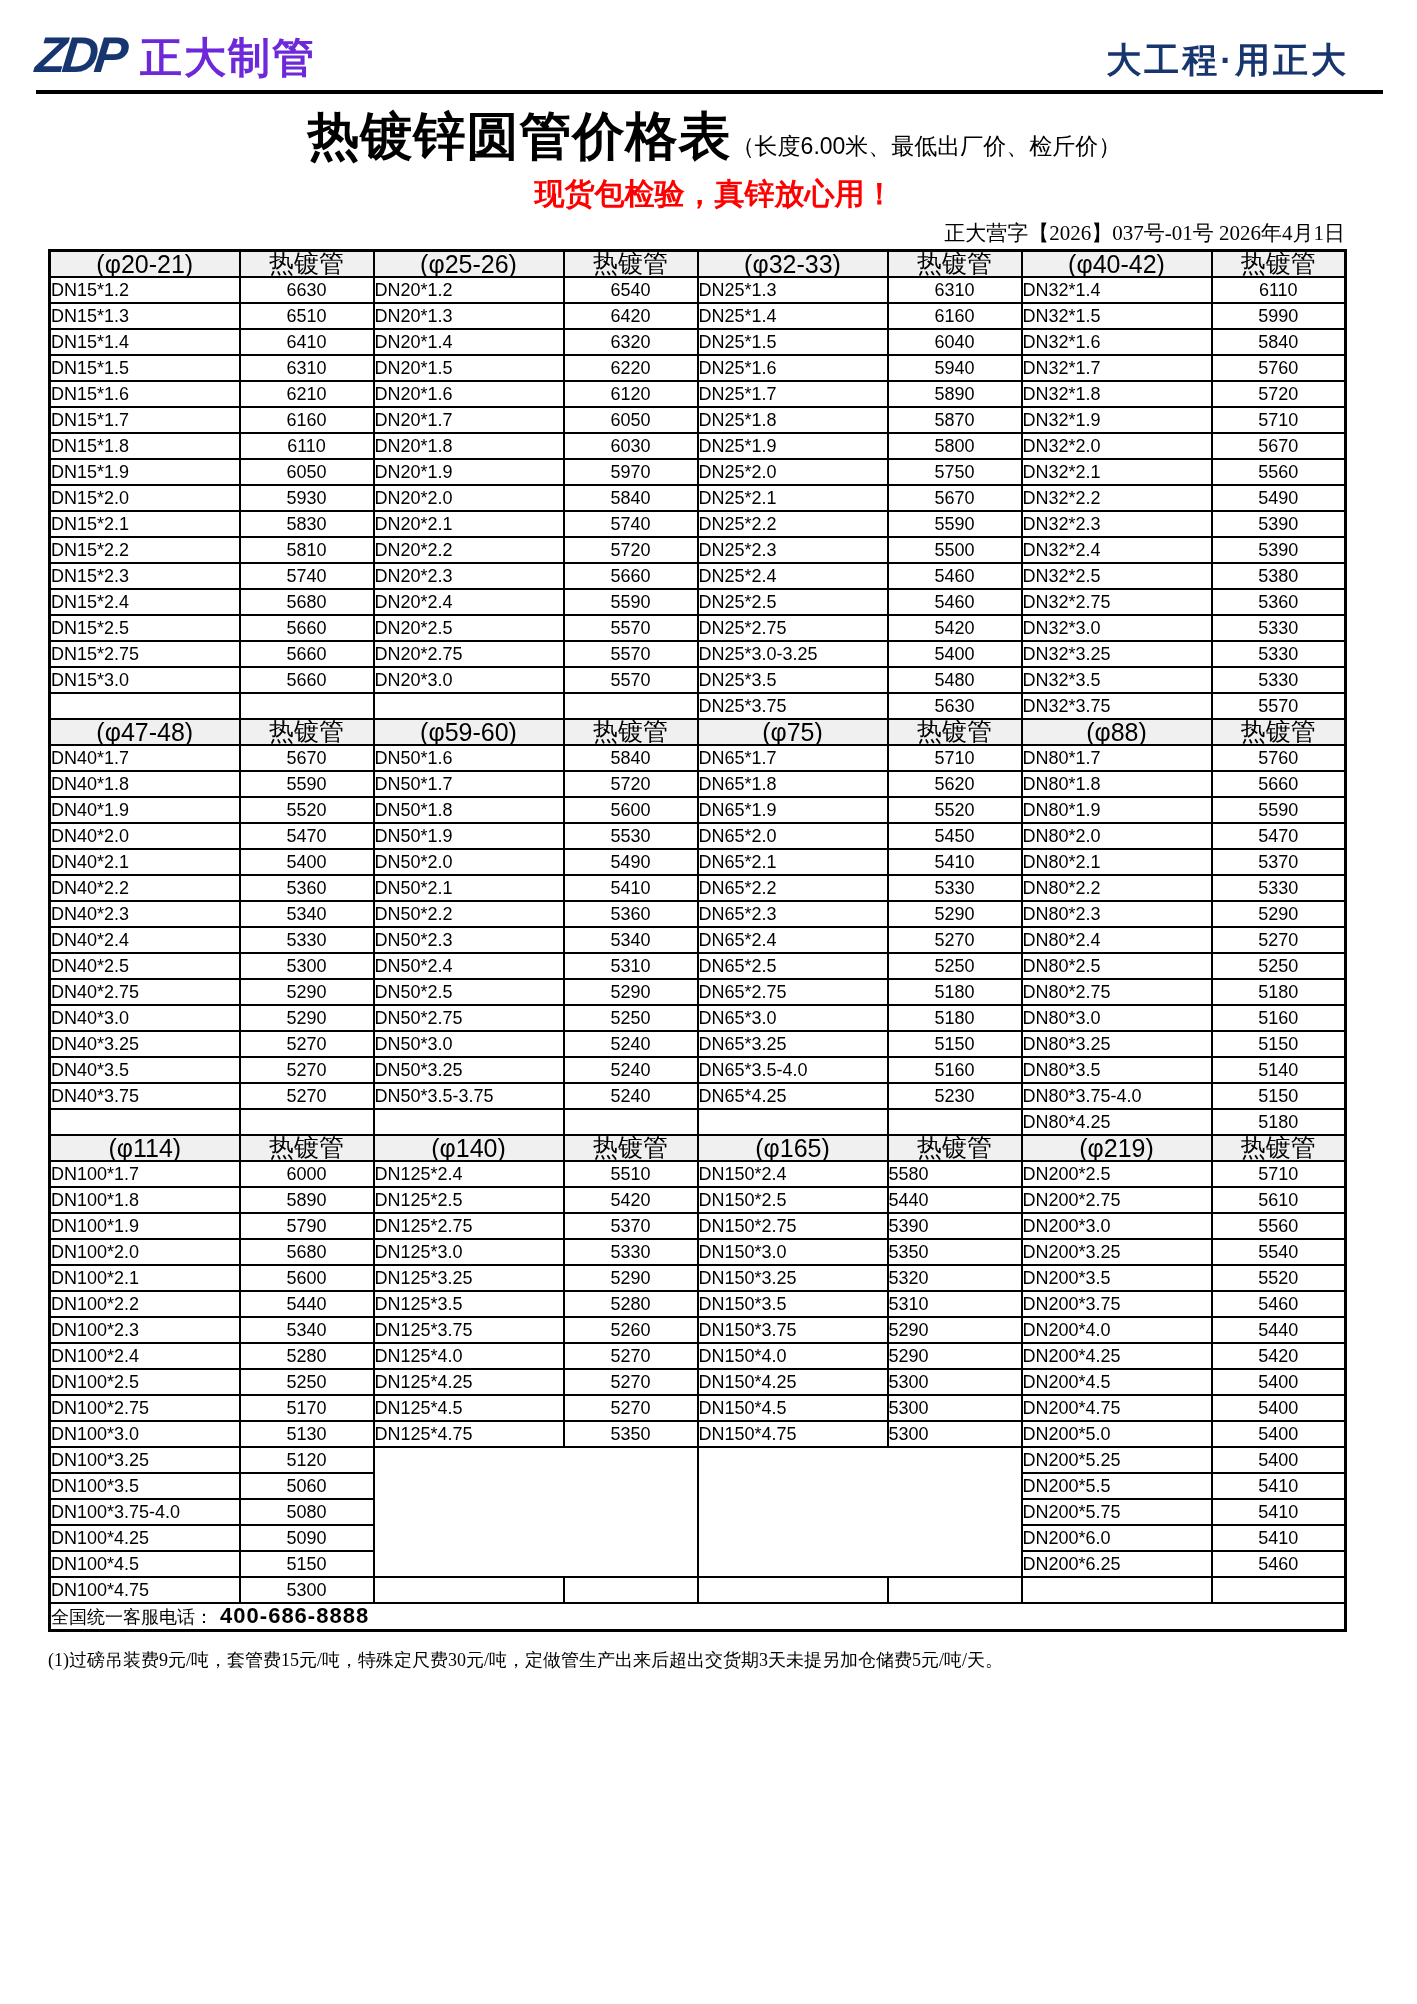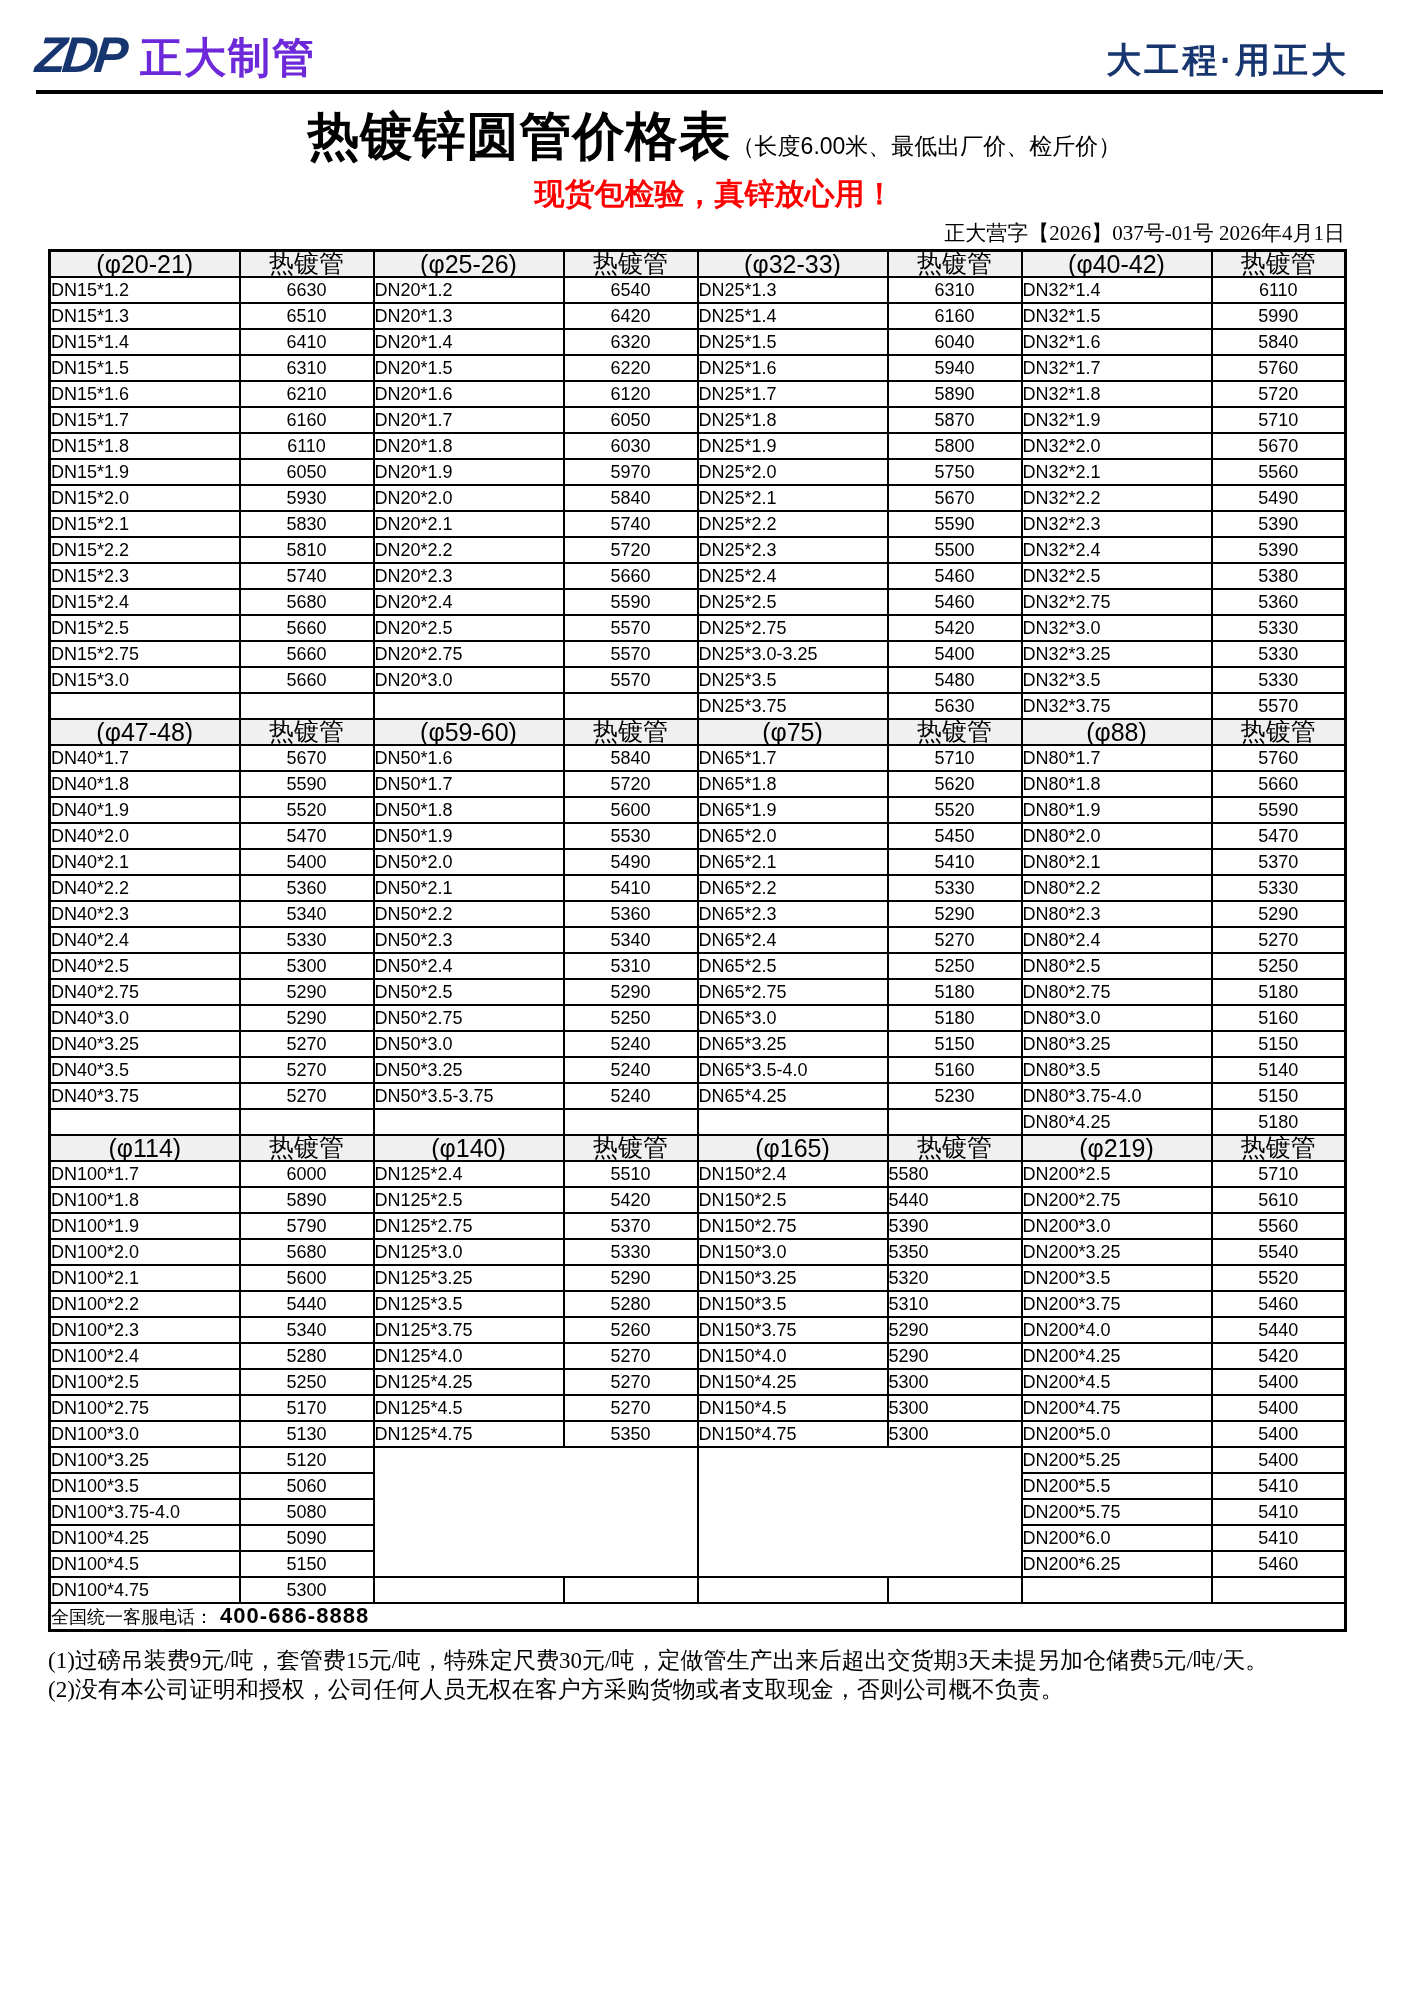--- a/index.html
+++ b/index.html
@@ -28,21 +28,21 @@
   td.spec-cell{text-align:left;padding-left:4px;}
   td.price-cell{text-align:center;}
   td.price-left{text-align:left;padding-left:4px;}
   tr.sec-header td{text-align:center;font-size:25px;}
   td.unit-cell{font-family:"Liberation Serif",serif;}
   td.phone-cell{height:28px;line-height:28px;
                 font-family:"Liberation Serif",serif;font-size:21px;}
   .phone-number{font-family:"Liberation Sans",sans-serif;font-weight:700;font-size:22px;letter-spacing:1px;}
 
   
-  .notes{margin-top:14px;font-family:"Liberation Serif",serif;font-size:23px;line-height:29px;}
+  .notes{margin-top:14px;font-family:"Liberation Serif",serif;font-size:18px;line-height:29px;}
 </style>
 </head>
 <body>
 
 <div class="page">
 
   <div class="topbar">
     <div class="logo-row">
       <span class="logo-zdp" style="color: rgb(23, 53, 110);">ZDP</span>
       <span class="brand" style="color: #6d28d9;">正大制管</span>
@@ -571,16 +571,15 @@
           <td class="price-cell"></td>
         </tr>
         <tr>
           <td class="phone-cell" colspan="8"><span>全国统一客服电话：</span><span class="phone-number"> 400-686-8888</span></td>
         </tr>
       </tbody>
   </table>
 
   <div class="notes">
     <div>(1)过磅吊装费9元/吨，套管费15元/吨，特殊定尺费30元/吨，定做管生产出来后超出交货期3天未提另加仓储费5元/吨/天。</div>
-    <div>(2)没有本公司证明和授权，公司任何人员无权在客户方采购货物或者支取现金，否则公司概不负责。</div>
   </div>
 
 </div>
 
 </body></html>

